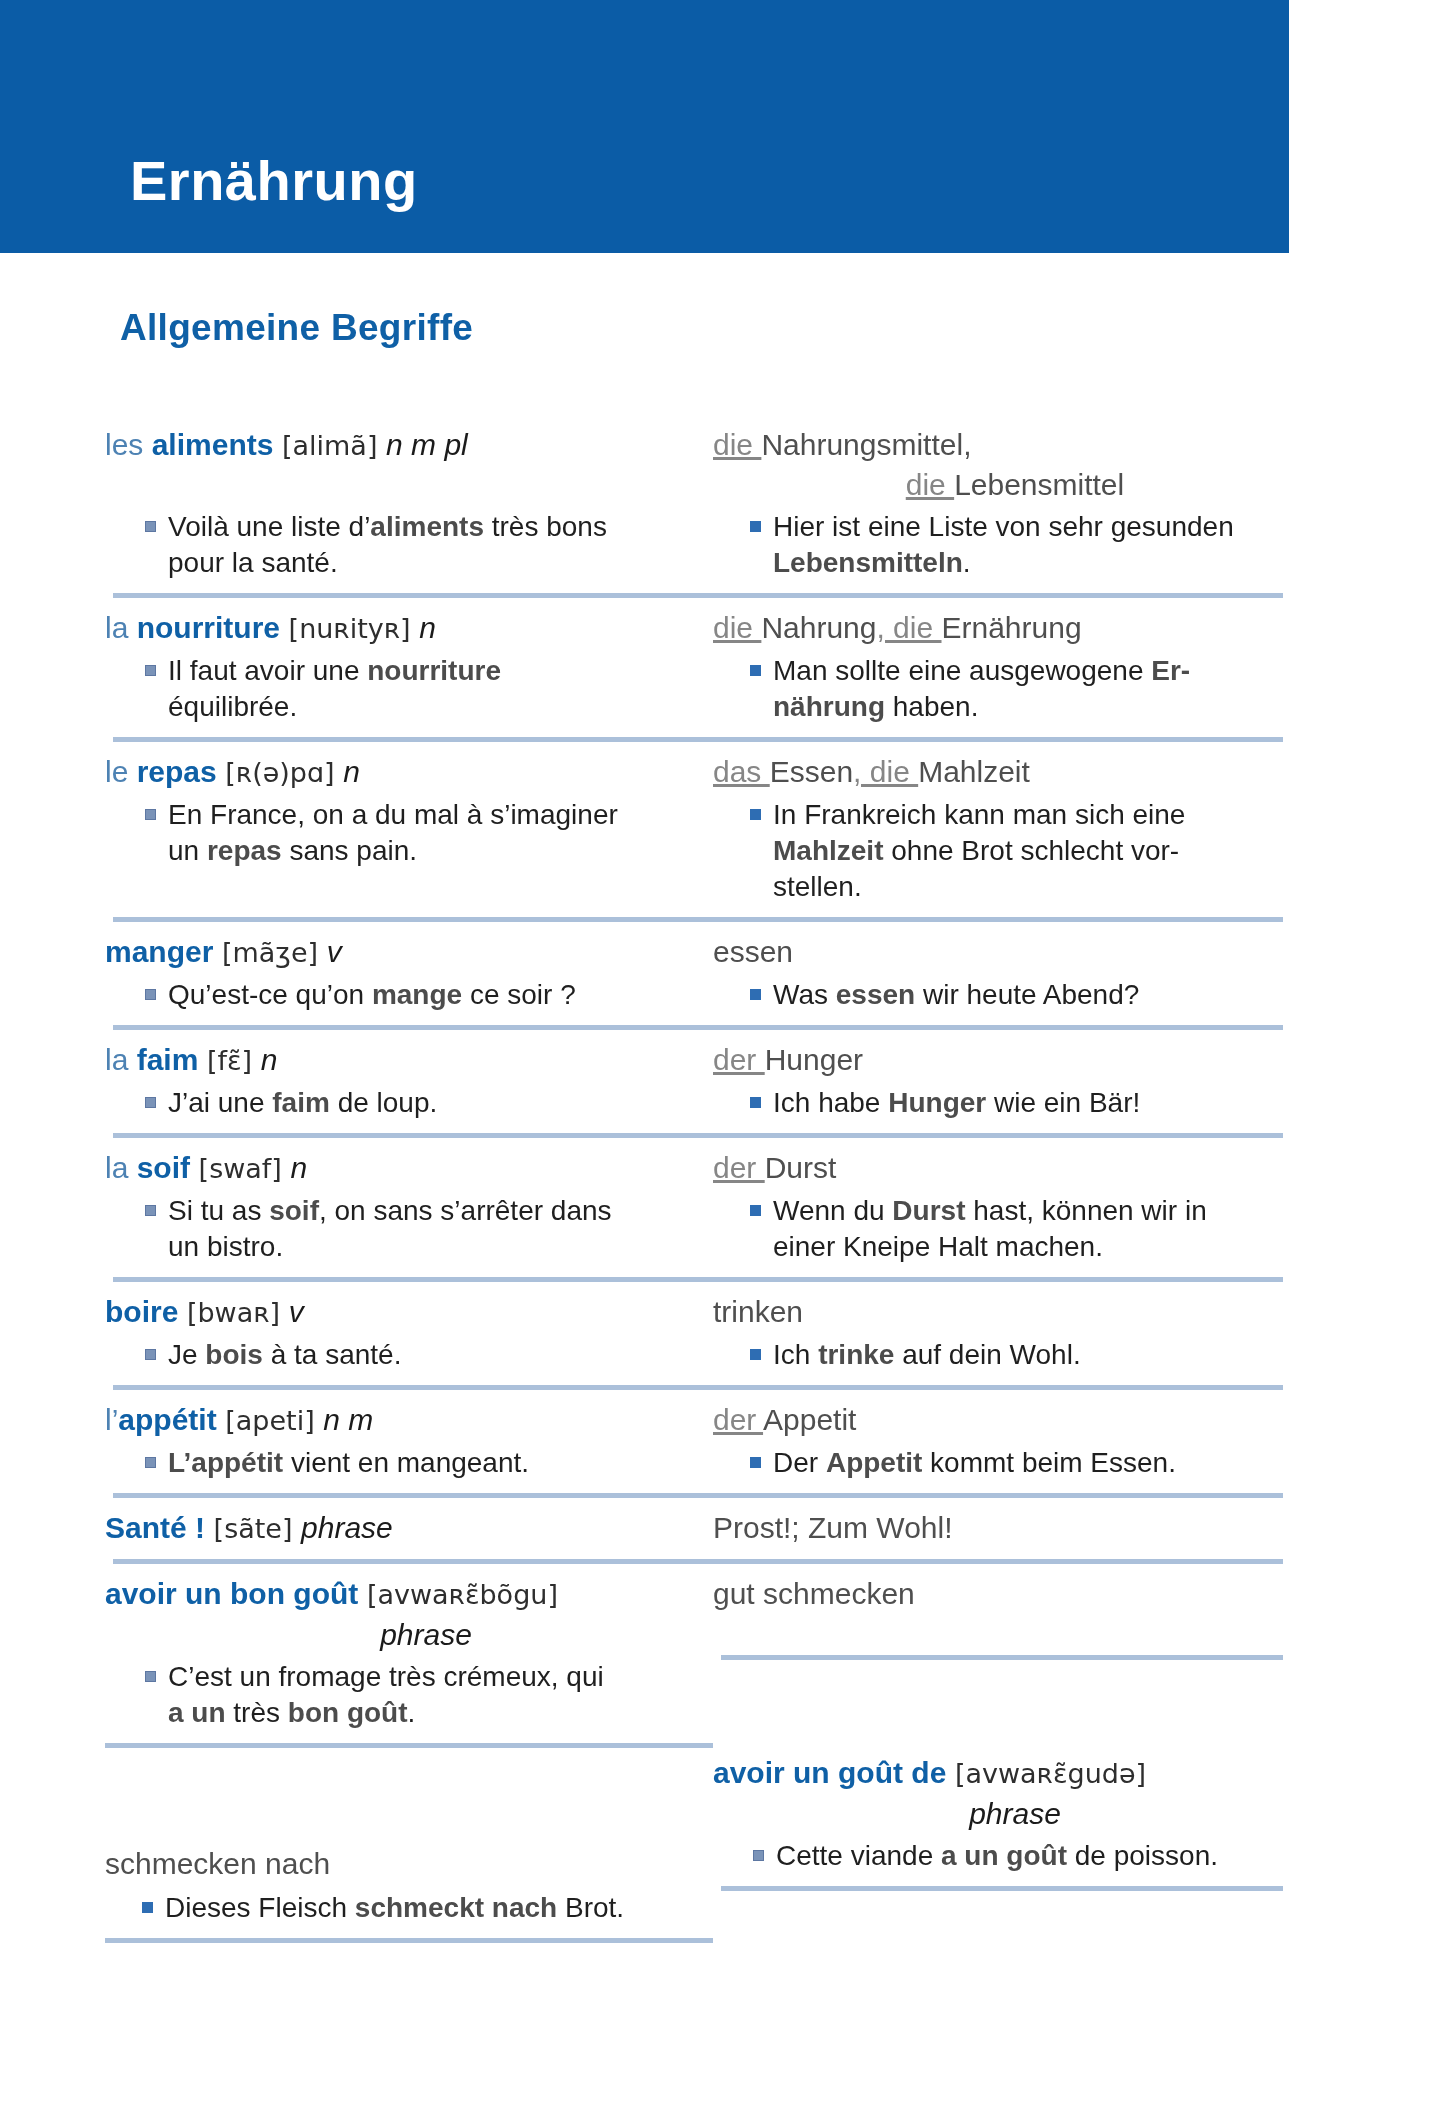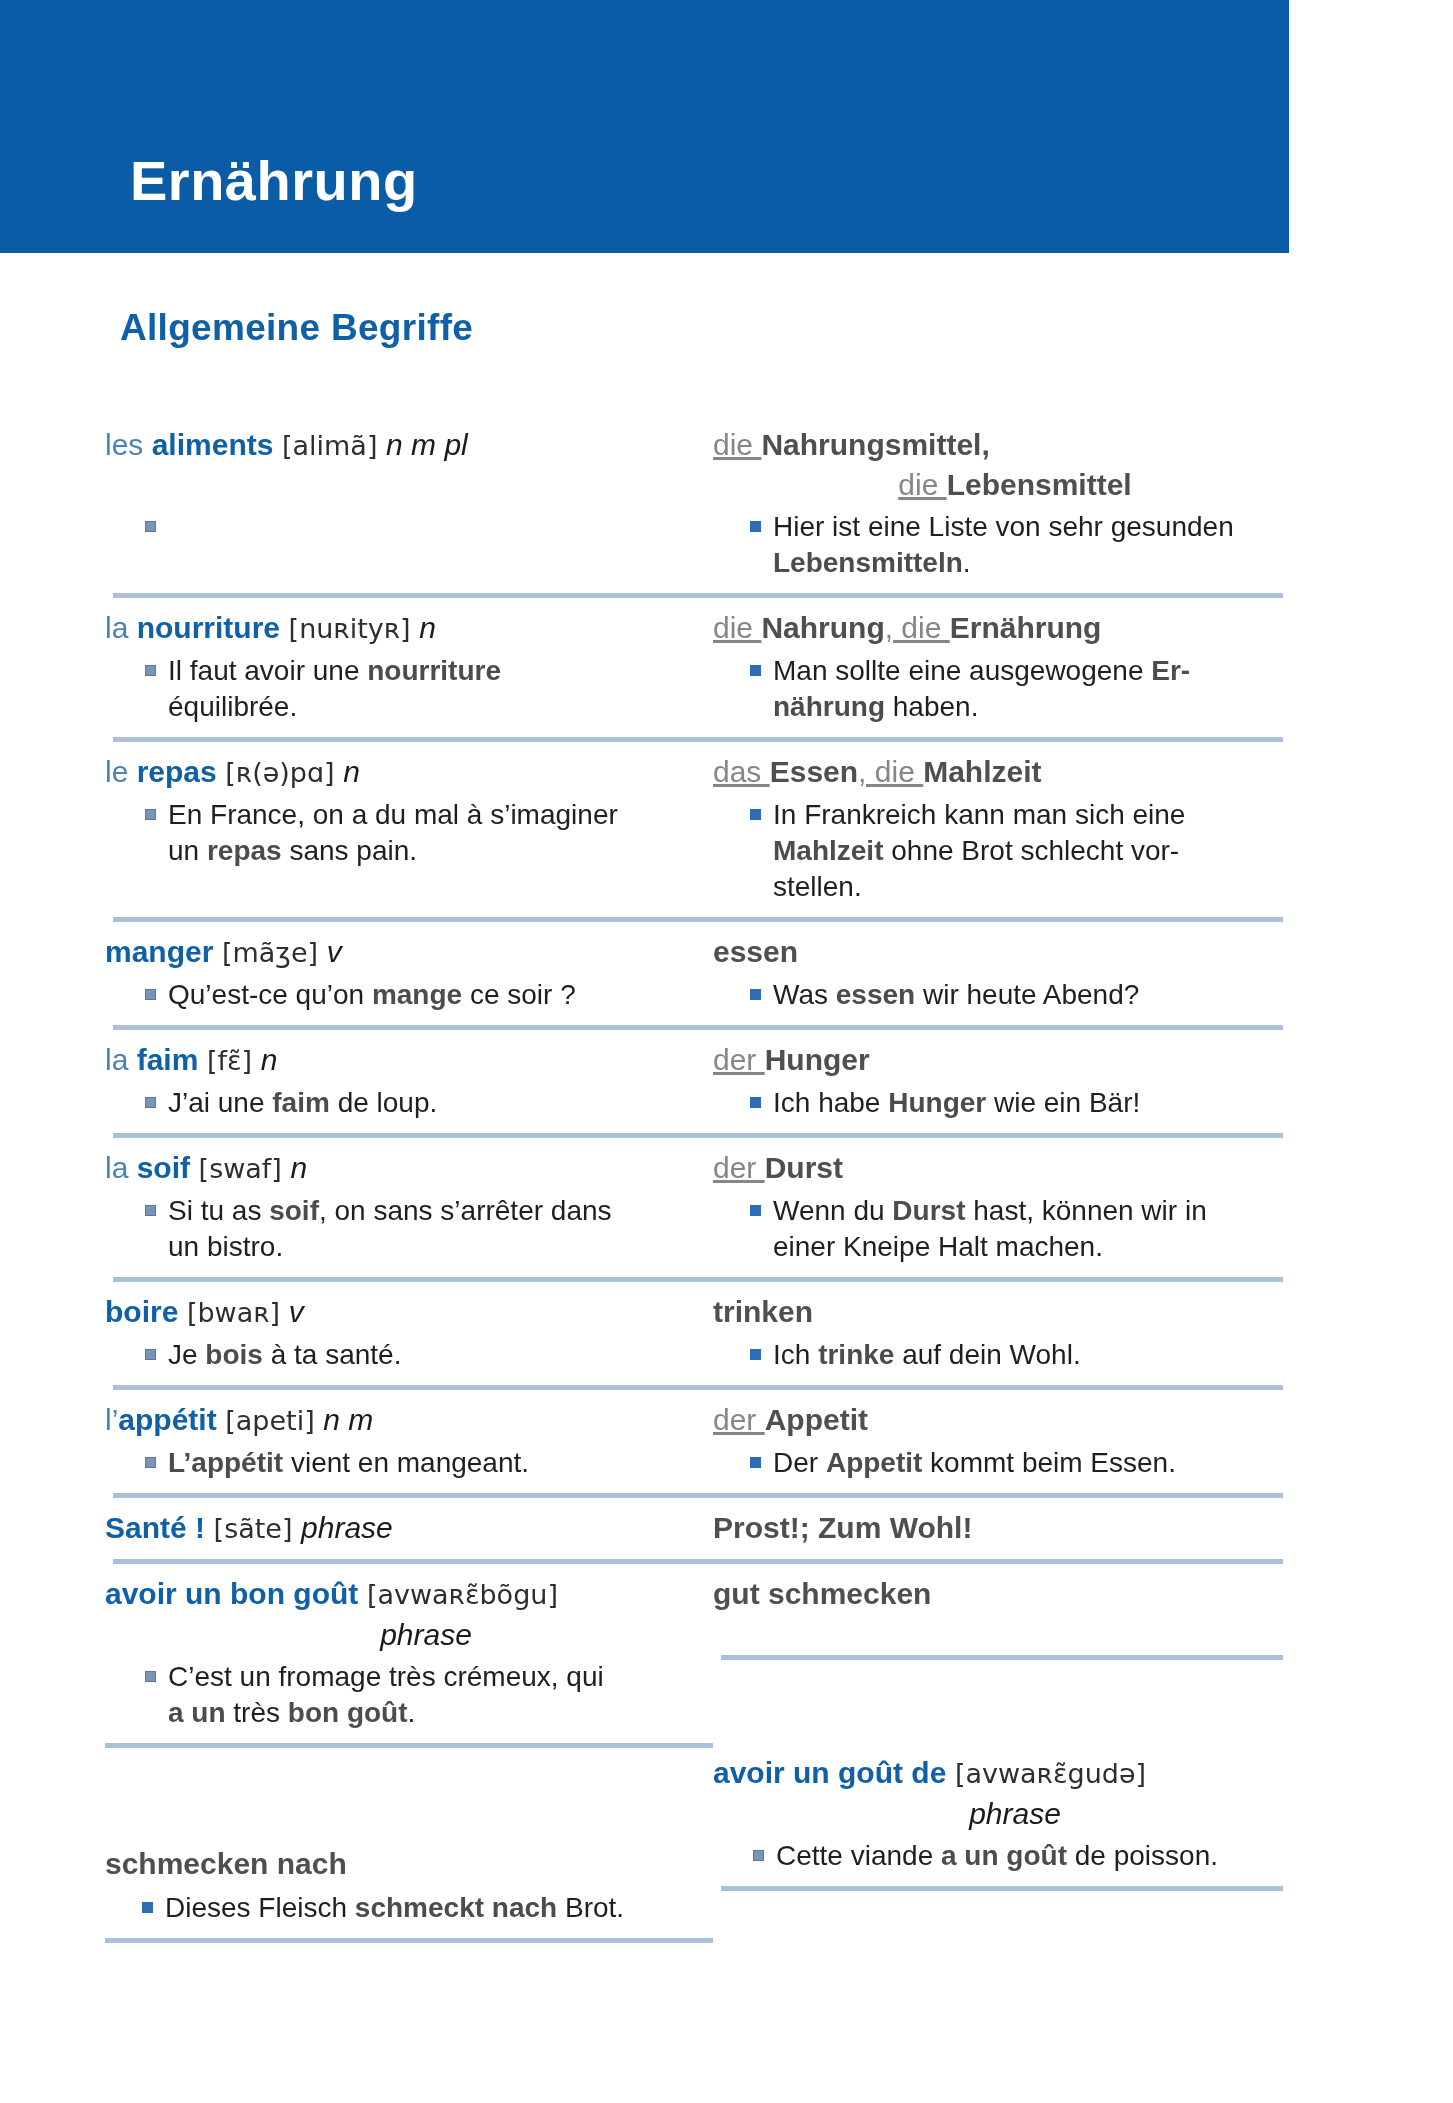--- a/index.html
+++ b/index.html
@@ -29,21 +29,21 @@
     display:grid;
     grid-template-columns:608px 570px;
     align-items:start;
   }
   .head-cell{padding-top:10px;}
   .head-line{font-size:30px;line-height:40px;}
   .head-line.indent{padding-left:34px;text-align:center;}
   .r-fa{color:var(--article_blue);}
   .r-fk{color:var(--keyword_blue);font-weight:bold;}
   .r-da{color:var(--article_gray);text-decoration:underline;}
-  .r-dk{color:var(--keyword_gray);font-weight:bold;margin-top:42px;}
+  .r-dk{color:var(--keyword_gray);font-weight:normal;margin-top:42px;}
   .r-ph{color:var(--phonetic_ink);font-family:"DejaVu Sans",sans-serif;font-size:27px;}
   .r-ps{color:#1b1b1b;font-style:italic;}
   .ex-cell{display:flex;padding:4px 0 12px 0;}
   .ex-cell.empty{padding:0 0 10px 0;}
   .bullet{
     flex:0 0 auto;width:11px;height:11px;margin-top:12px;
   }
   .bullet-fr{margin-left:40px;background:var(--bullet_fr);outline:1px solid #5d77a2;outline-offset:-1px;}
   .bullet-de{margin-left:37px;background:var(--bullet_de);}
   .ex-text{margin-left:12px;font-size:28px;line-height:36px;}
@@ -64,20 +64,21 @@
 <div class="entries" id="entries">
     <div class="head-cell">
       <div class="head-line"><span class="r-fa">les </span><span class="r-fk">aliments</span><span class="r-ph"> [alimã] </span><span class="r-ps">n m pl</span></div>
     </div>
     <div class="head-cell">
       <div class="head-line"><span class="r-da">die </span><span class="r-dk">Nahrungsmittel,</span></div>
       <div class="head-line indent"><span class="r-da">die </span><span class="r-dk">Lebensmittel</span></div>
     </div>
     <div class="ex-cell">
       <span class="bullet bullet-fr"></span>
+      <div class="ex-text"><span class="r-tx">Voilà une liste d’</span><span class="r-kb">aliments</span><span class="r-tx"> très bons</span><br><span class="r-tx">pour la santé.</span></div>
     </div>
     <div class="ex-cell">
       <span class="bullet bullet-de"></span>
       <div class="ex-text"><span class="r-tx">Hier ist eine Liste von sehr gesunden</span><br><span class="r-kb">Lebensmitteln</span><span class="r-tx">.</span></div>
     </div>
     <div class="rule rule-fr"></div>
     <div class="rule rule-de"></div>
     <div class="head-cell">
       <div class="head-line"><span class="r-fa">la </span><span class="r-fk">nourriture</span><span class="r-ph"> [nuʀityʀ] </span><span class="r-ps">n</span></div>
     </div>

